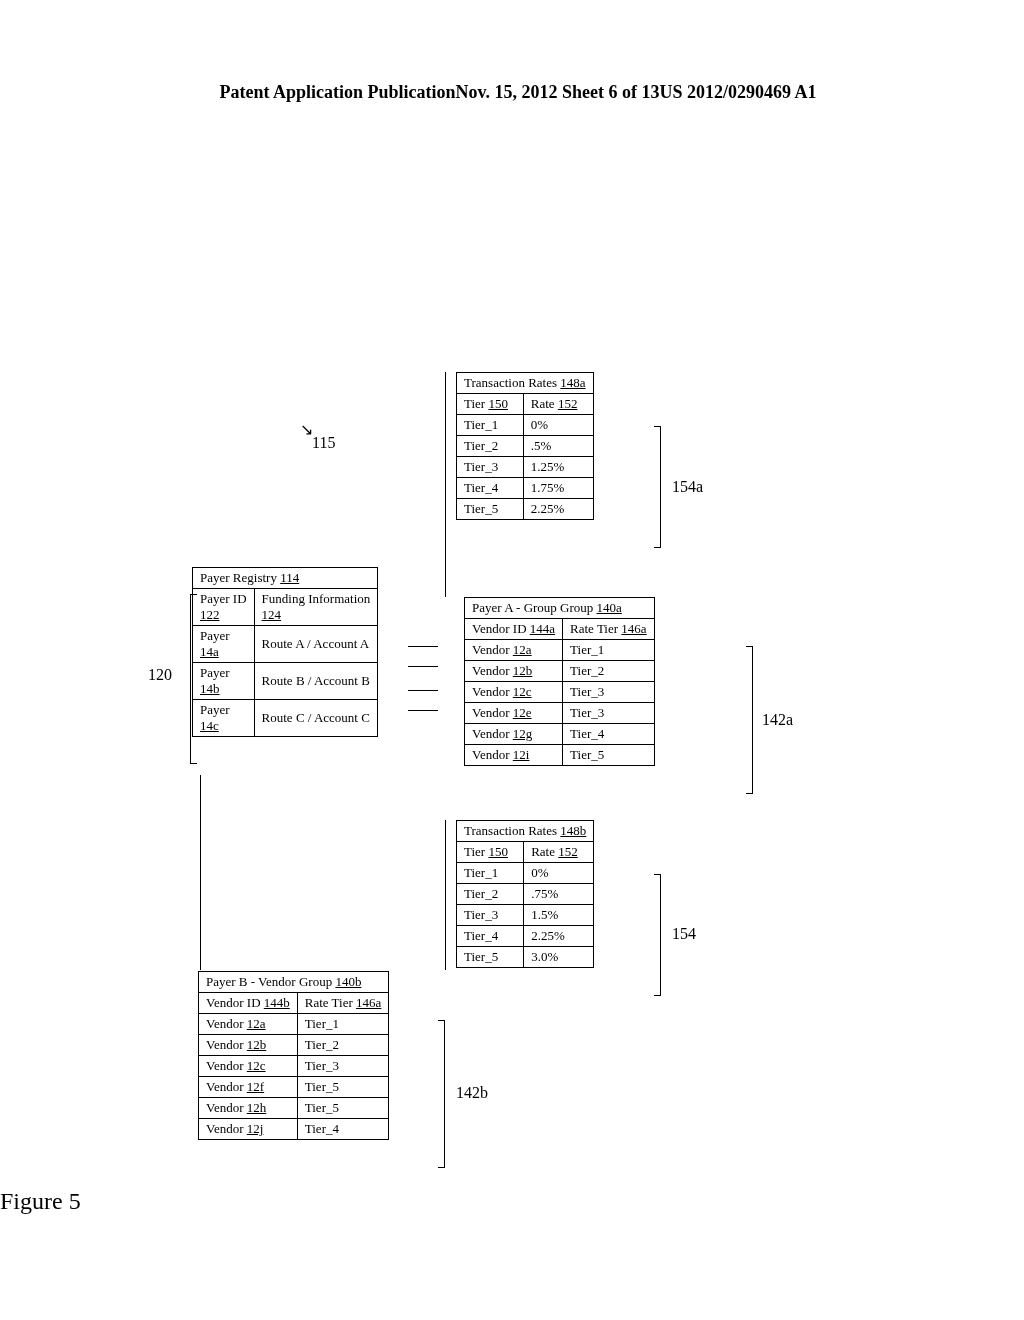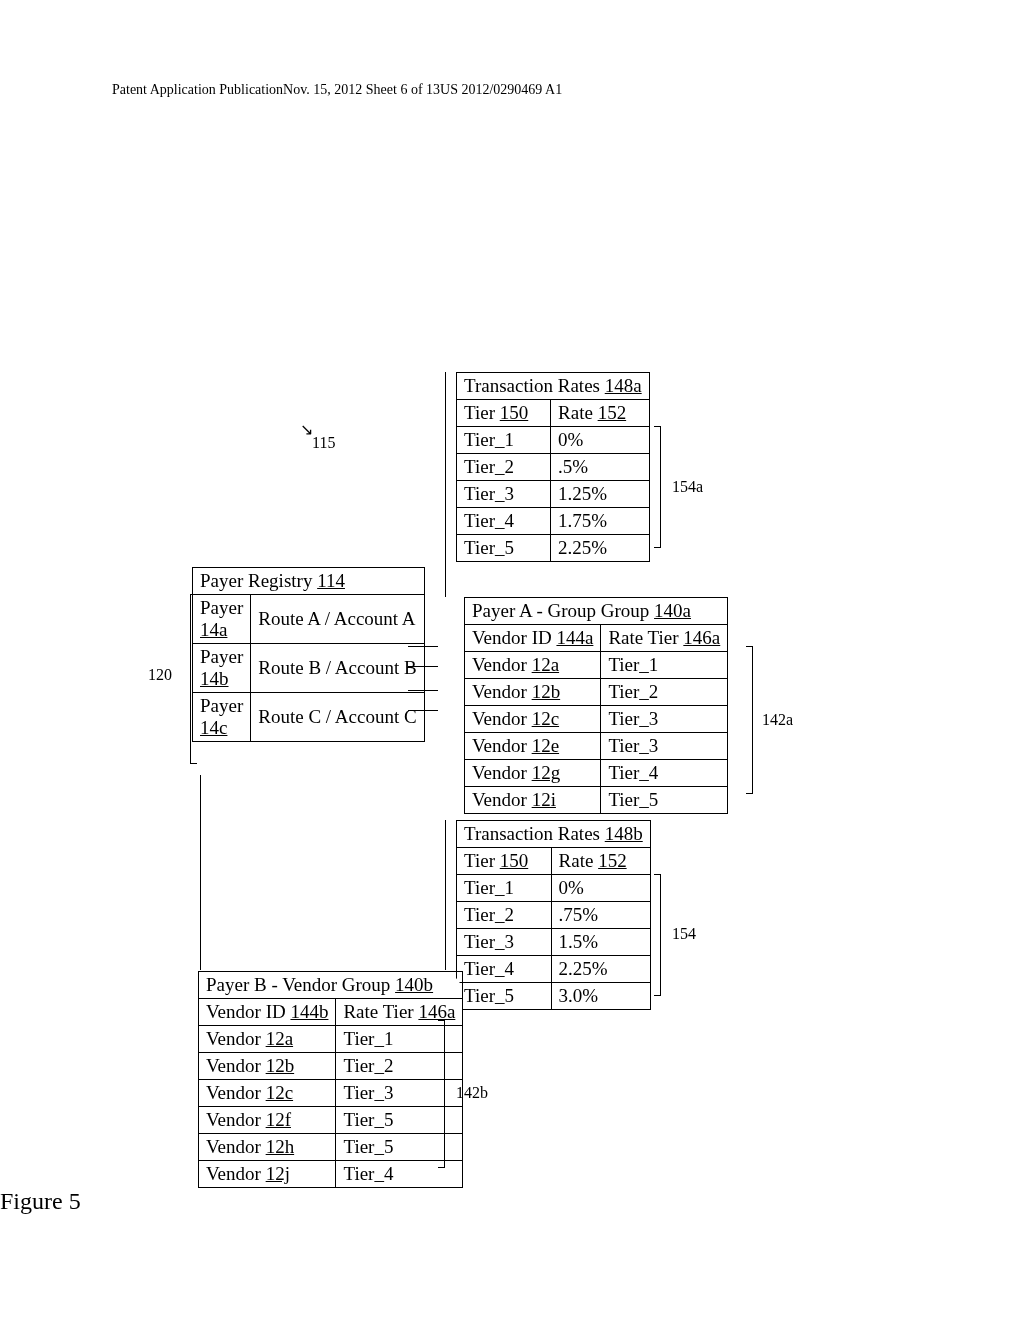--- a/index.html
+++ b/index.html
@@ -13,44 +13,44 @@
     width: 1024px;
     height: 1320px;
     position: relative;
   }
   .page-header {
     position: absolute;
     top: 82px;
     left: 112px;
     right: 100px;
     display: flex;
-    justify-content: flex-start;
-    font-size: 14px;
-    font-weight: normal;
+    justify-content: center;
+    font-size: 18px;
+    font-weight: bold;
   }
 
   .diagram {
     position: absolute;
     top: 150px;
     left: 0;
     width: 1024px;
   }
   .ref-label { font-size: 16px; position: absolute; text-align: center; }
   .figure-caption {
     position: absolute;
     left: 0; right: 0;
     text-align: left;
     font-size: 24px;
     top: 1038px;
   }
 
   table.pt {
     border-collapse: collapse;
     background: #fff;
-    font-size: 19px;
+    font-size: 13px;
   }
   table.pt td, table.pt th {
     border: 1px solid #000;
     padding: 2px 7px;
     text-align: left;
     font-weight: normal;
   }
   table.pt th {
     font-weight: normal;
   }
@@ -144,20 +144,24 @@
     </table>
   <div class="bracket" style="top:276px;left:660px;height:122px;"></div>
   <div class="ref-label" style="top:328px;left:672px;">154a</div>
 
   <table class="pt t-payreg">
     <tbody>
         <tr>
           <th colspan="2"><span>Payer Registry </span><span class="u">114</span></th>
         </tr>
     <tr>
+      <th><span>Payer ID </span><br><span class="u">122</span></th>
+      <th><span>Funding Information </span><br><span class="u">124</span></th>
+    </tr>
+    <tr>
       <td><span>Payer </span><br><span class="u">14a</span></td>
       <td>Route A / Account A</td>
     </tr>
     <tr>
       <td><span>Payer </span><br><span class="u">14b</span></td>
       <td>Route B / Account B</td>
     </tr>
     <tr>
       <td><span>Payer </span><br><span class="u">14c</span></td>
       <td>Route C / Account C</td>

